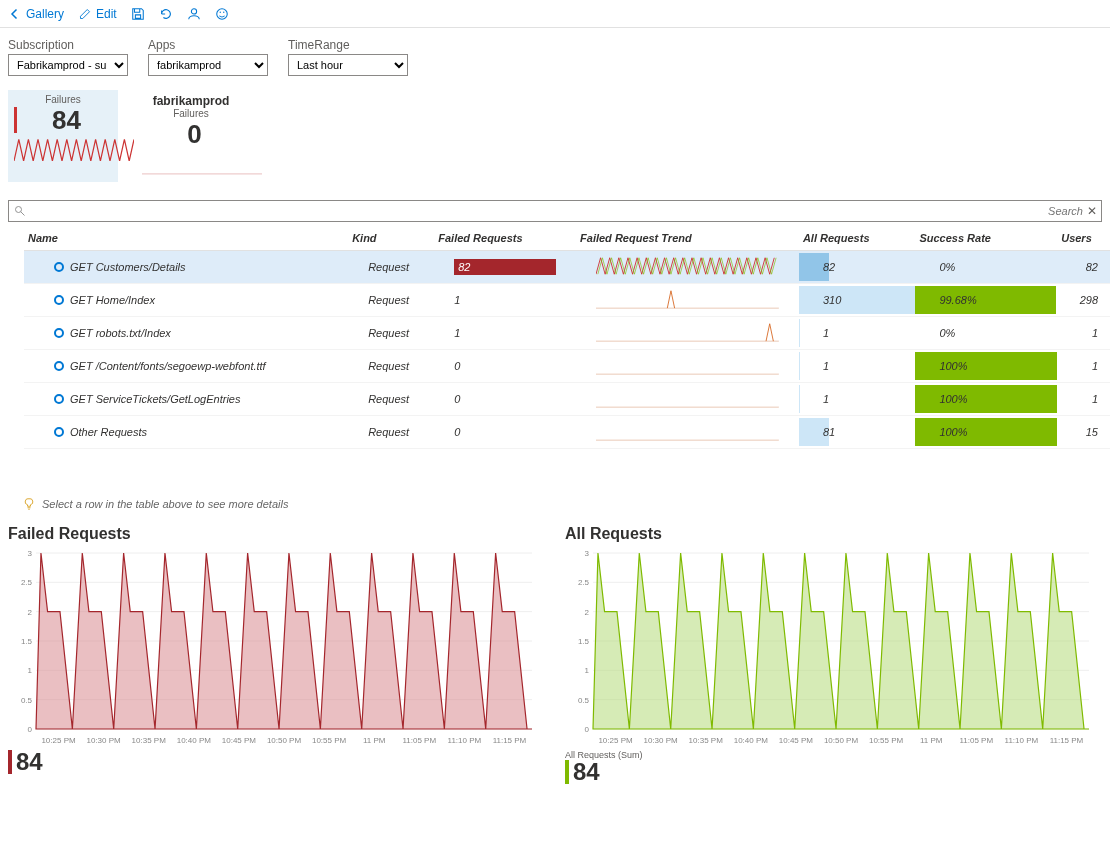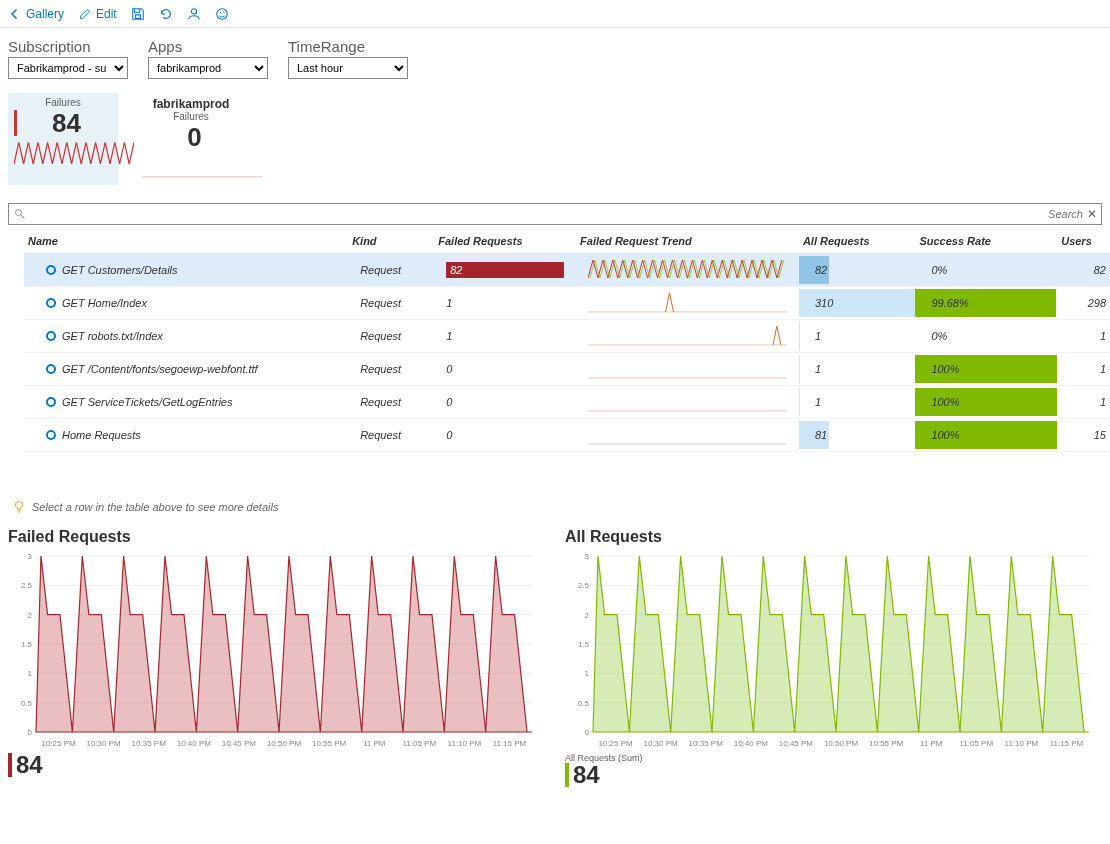--- a/index.html
+++ b/index.html
@@ -2,50 +2,50 @@
 <html><head>
 <meta charset="utf-8">
 <style>
 * { box-sizing: border-box; margin: 0; padding: 0; }
 body { font-family: "Segoe UI", Arial, sans-serif; font-size: 12px; color: #323130; background: #fff; width: 1110px; }
 .toolbar { display: flex; align-items: center; gap: 14px; padding: 4px 8px; border-bottom: 1px solid #e1e1e1; height: 28px; }
 .tb-link { display: flex; align-items: center; gap: 4px; color: #0078d4; cursor: pointer; font-size: 12px; }
 .tb-icon { display: inline-flex; width:14px; height:14px; align-items:center; justify-content:center; }
 .filters { display: flex; gap: 20px; padding: 10px 8px; }
 .filter { display:flex; flex-direction:column; gap:2px; }
-.filter label { font-size: 15px; color: #605e5c; }
+.filter label { font-size: 12px; color: #605e5c; }
 .filter select { width: 120px; height: 22px; border: 1px solid #8a8886; background:#fff; font-size:11px; padding:0 4px; }
 .cards { display:flex; gap: 18px; padding: 4px 8px 14px; text-align: center; }
 .card { width: 110px; padding: 4px 6px; }
 .card.shaded { background:#e6f1f8; }
 .card-title { font-size: 10px; color:#605e5c; }
 .card-big { font-size: 26px; font-weight:600; border-left: 3px solid #c33; padding-left:4px; line-height:1; margin-top:2px;}
 .card-big.noborder { border-left: 3px solid transparent; }
 .spark { height: 24px; margin-top:4px; }
 .search-box { margin: 4px 8px; border:1px solid #8a8886; display:flex; align-items:center; height:22px; padding:0 4px; gap:4px; }
 .search-box input { flex:1; border:none; outline:none; font-size:11px; font-style:italic; color:#888;text-align:right; }
 .clear-x { cursor:pointer; color:#605e5c; font-size:12px;}
 .tbl { width: calc(100% - 16px); margin: 4px 24px; border-collapse: collapse; font-size:11px;font-style:italic; }
 .tbl th { text-align:left; font-weight:600; padding: 6px 4px; border-bottom:1px solid #e1e1e1; color:#323130; }
-.tbl td { padding: 4px 12px; border-bottom:1px solid #f3f3f3; vertical-align:middle; height:22px; }
+.tbl td { padding: 4px 20px; border-bottom:1px solid #f3f3f3; vertical-align:middle; height:22px; }
 .tbl tr.selected { background:#deecf9; border-top:1px dashed #0078d4; border-bottom:1px dashed #0078d4;}
 .name-cell { display:flex; align-items:center; gap:6px; padding-left:10px;}
 .circle-icon { width:10px; height:10px; border-radius:50%; border:2px solid #0078d4; display:inline-block;}
 .bar { height:16px; display:flex; align-items:center; padding-left:4px; color:#fff; font-size:11px;}
 .bar.red { background:#a4262c; }
 .num-right { text-align:right; padding-right:10px;}
 .allreq-cell { position:relative; }
 .allreq-fill { position:absolute; left:0; top:2px; bottom:2px; background:#cde6f7; z-index:0;}
 .allreq-fill.sel { background:#91c5e8; }
 .allreq-text { position:relative; z-index:1; padding-left:4px;}
 .succ-cell { position:relative; }
 .succ-fill { position:absolute; left:0; top:2px; bottom:2px; background:#7fba00; z-index:0;}
 .succ-text { position:relative; z-index:1; padding-left:4px;}
 .trend-mini { width:100%; height:22px; }
-.hint { padding: 8px 12px; font-style:italic; color:#666; display:flex; align-items:center; gap:6px; font-size:11px; margin-top:40px;}
+.hint { padding: 8px 22px; font-style:italic; color:#666; display:flex; align-items:center; gap:6px; font-size:11px; margin-top:40px;}
 .charts { display:flex; gap:20px; padding: 6px 8px; }
 .chart-col { flex:1; }
 .chart-title { font-size:16px; font-weight:600; margin-bottom:4px;}
 .chart-area { border:0; }
 .chart-foot-label { font-size:9px; color:#605e5c; }
 .chart-foot-val { font-size:24px; font-weight:600; border-left:4px solid; padding-left:4px; line-height:1;}
 .red-border { border-color:#a4262c; }
 .green-border { border-color:#7fba00;}
 .col-name{width:320px} .col-kind{width:85px} .col-fail{width:140px} .col-trend{width:220px} .col-all{width:115px} .col-succ{width:140px} .col-users{width:60px}
 </style>
@@ -234,21 +234,21 @@
             <line x1="0" y1="21" x2="200" y2="21" stroke="#e8c4b0" stroke-width="1"></line>
           </svg></td>
     <td class="allreq-cell"><div class="allreq-fill" style="width:1%"></div><span class="allreq-text">1</span></td>
     <td class="succ-cell"><div class="succ-fill" style="width:100%"></div><span class="succ-text">100%</span></td>
     <td class="num-right">1</td>
       </tr>
       <tr>
     <td>
           <div class="name-cell">
             <span class="circle-icon"></span>
-            <span>Home Requests</span>
+            <span>Other Requests</span>
           </div>
         </td>
     <td>Request</td>
     <td><span>0</span></td>
     <td><svg class="trend-mini" viewBox="0 0 200 22">
             <line x1="0" y1="21" x2="200" y2="21" stroke="#e8c4b0" stroke-width="1"></line>
           </svg></td>
     <td class="allreq-cell"><div class="allreq-fill" style="width:26%"></div><span class="allreq-text">81</span></td>
     <td class="succ-cell"><div class="succ-fill" style="width:100%"></div><span class="succ-text">100%</span></td>
     <td class="num-right">15</td>

